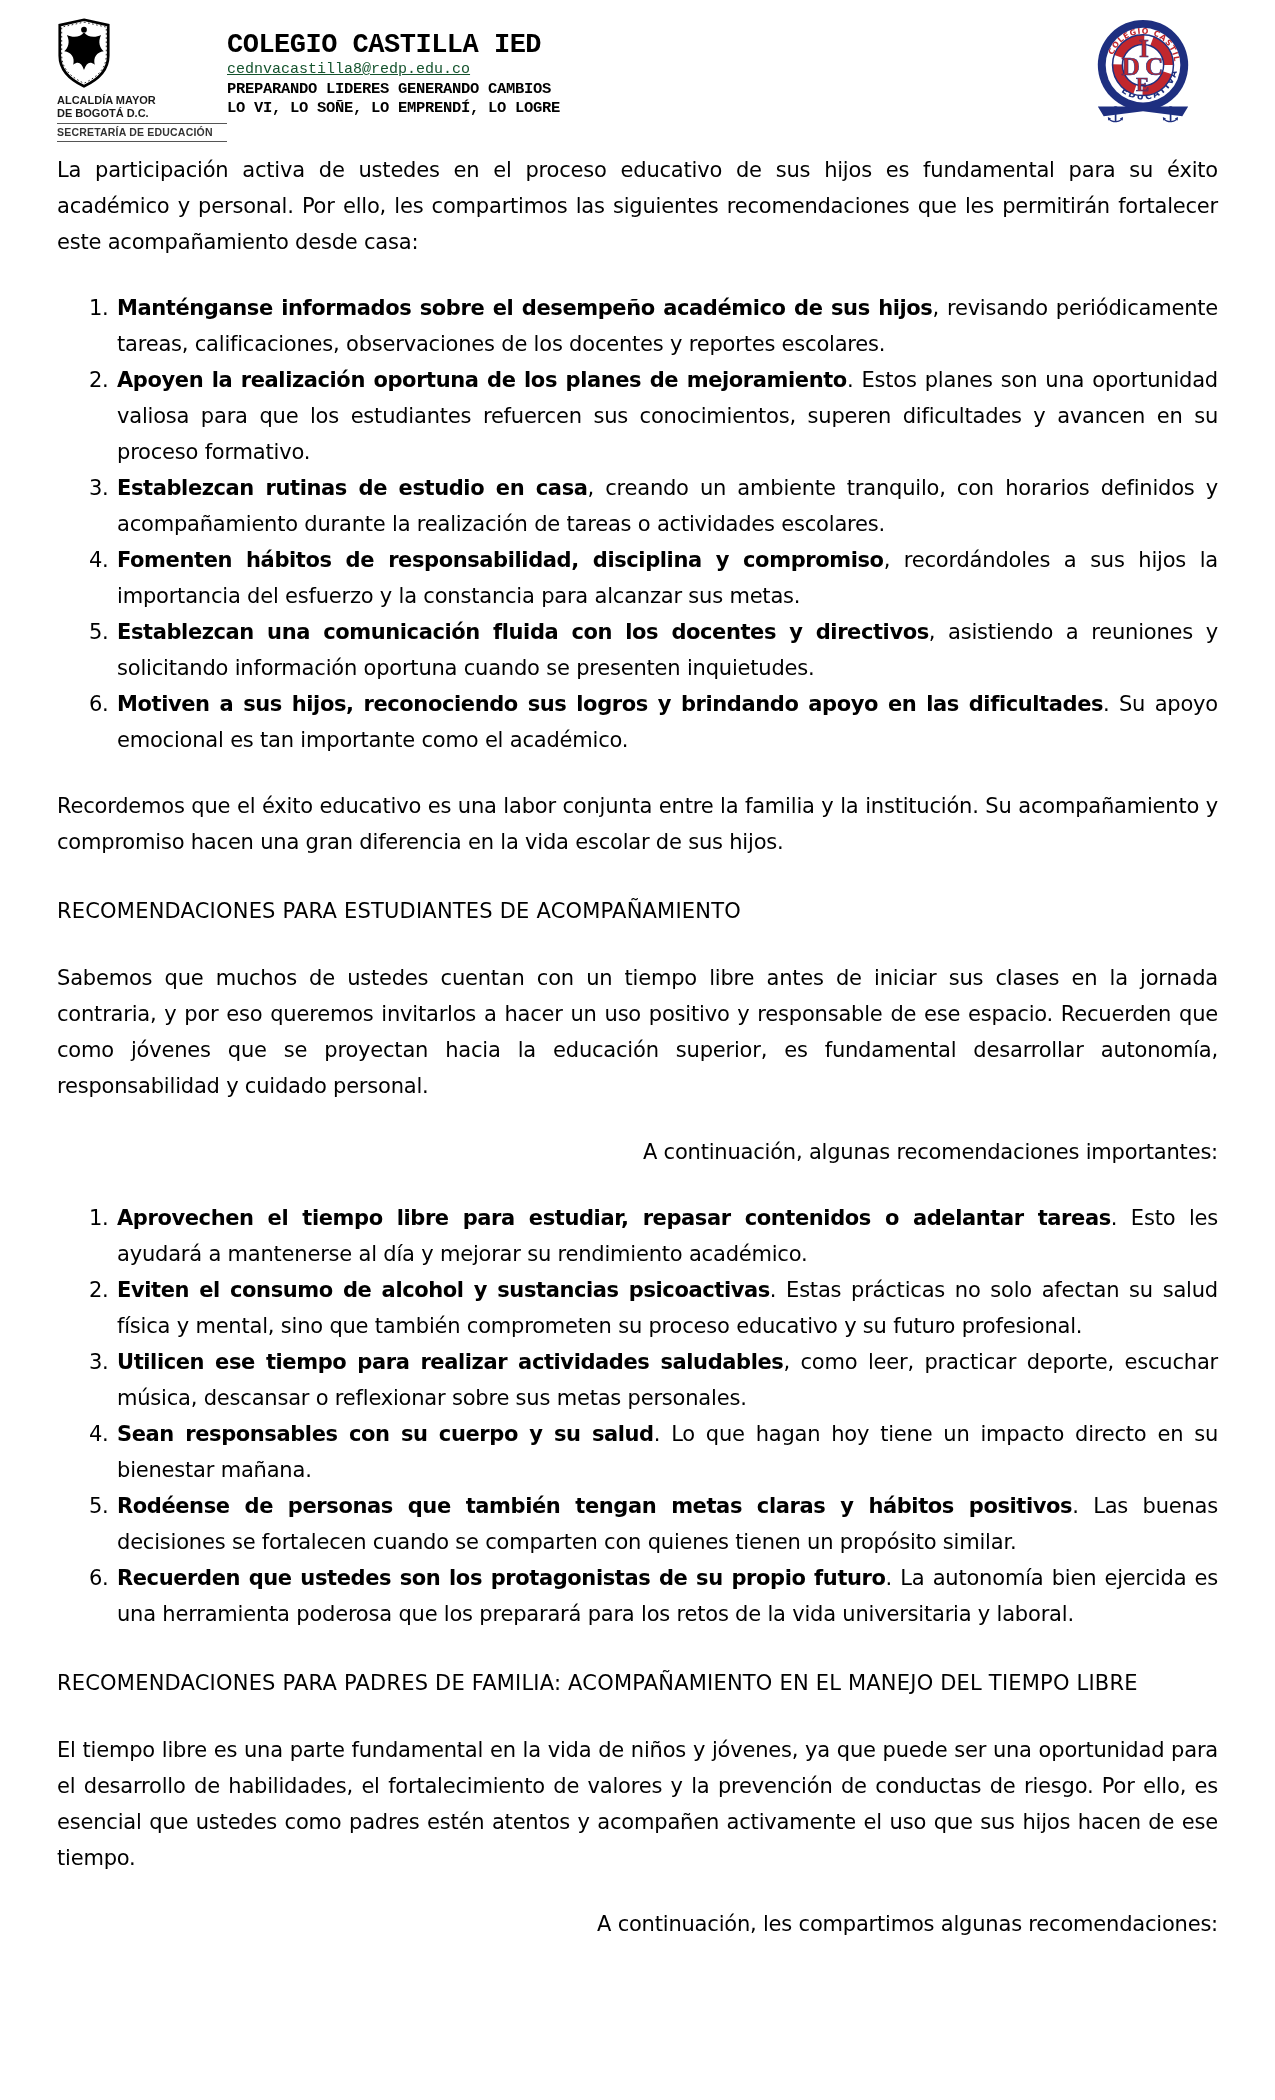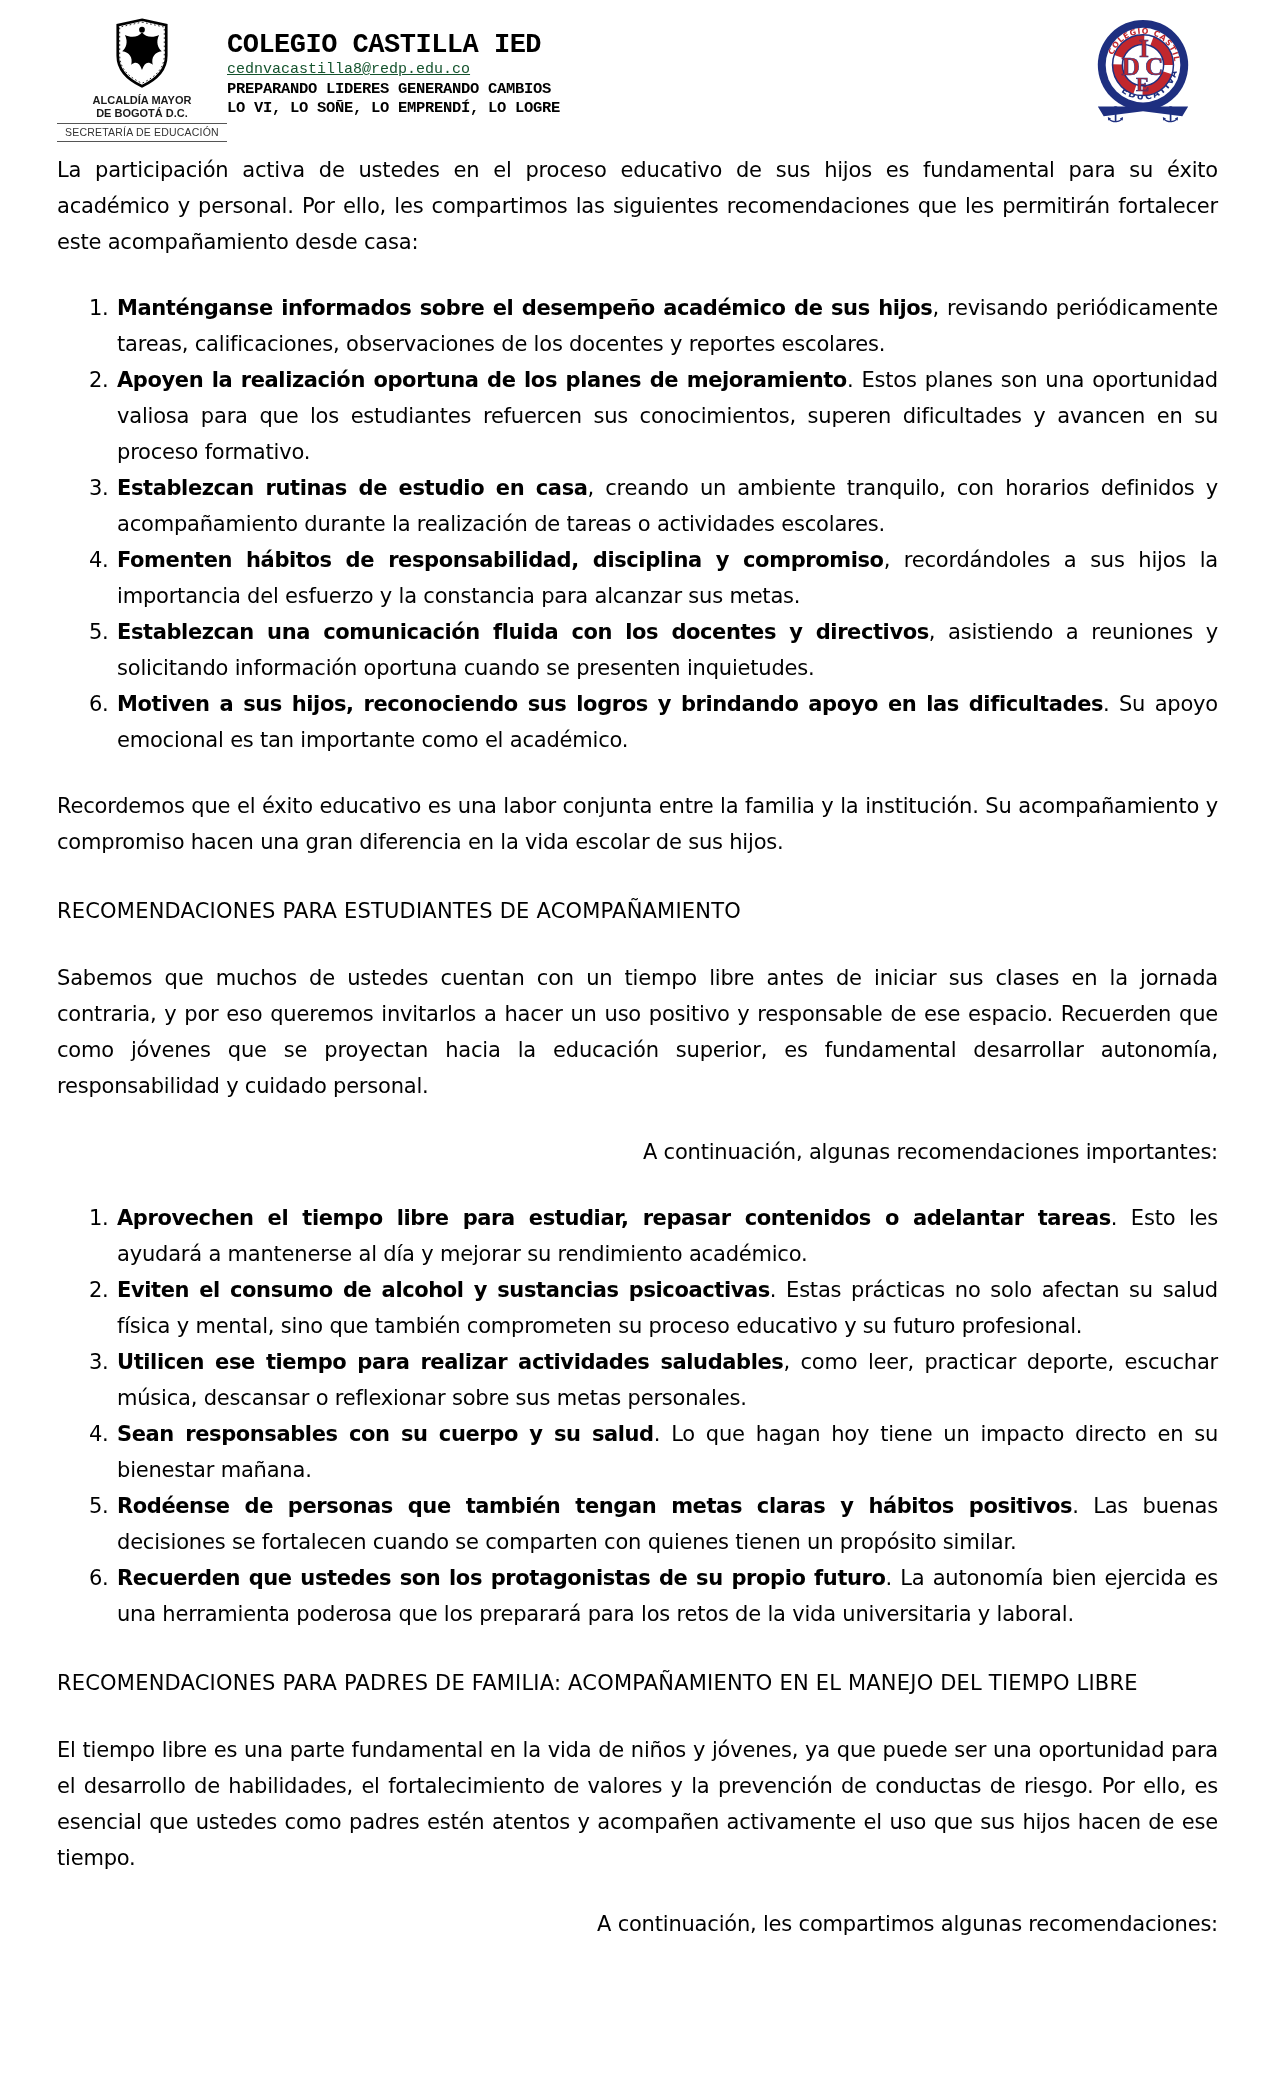--- a/index.html
+++ b/index.html
@@ -6,25 +6,25 @@
   html,body { background:#ffffff; }
   body {
     width:1275px; height:2100px; overflow:hidden;
     font-family:"DejaVu Sans", sans-serif;
     color:#000;
   }
   .page { padding:14px 57px 0 57px; }
 
   
   .letterhead { display:flex; align-items:flex-start; justify-content:space-between; margin-bottom:10px; }
-  .logo-left { width:170px; text-align:center; padding-top:4px; }
+  .logo-left { width:170px; text-align:left; padding-top:4px; }
   .logo-left .shield { display:inline-block; }
   .logo-left-text { font-family:"Liberation Sans", sans-serif; font-weight:bold; font-size:11px; line-height:13px; color:#1a1a1a; margin-top:2px; }
   .logo-left-text .sec {
-    font-weight:normal; font-size:10.5px; margin-top:3px; padding:2px 0 2px 0;
+    font-weight:bold; font-size:10.5px; margin-top:3px; padding:2px 0 2px 0;
     border-top:1.5px solid #555; border-bottom:1.5px solid #555; color:#333;
     letter-spacing:.2px;
   }
   .head-center { flex:1; font-family:Liberation Mono, monospace; padding-top:16px; }
   .school-name { font-size:27px; font-weight:bold; letter-spacing:-.5px; line-height:30px; }
   .school-email { display:inline-block; font-size:15px; color:#14532d; text-decoration:underline; line-height:20px; }
   .motto { font-size:15.5px; font-weight:bold; line-height:19px; letter-spacing:-.3px; }
   .logo-right { width:150px; display:flex; justify-content:center; padding-top:2px; }
 
   

